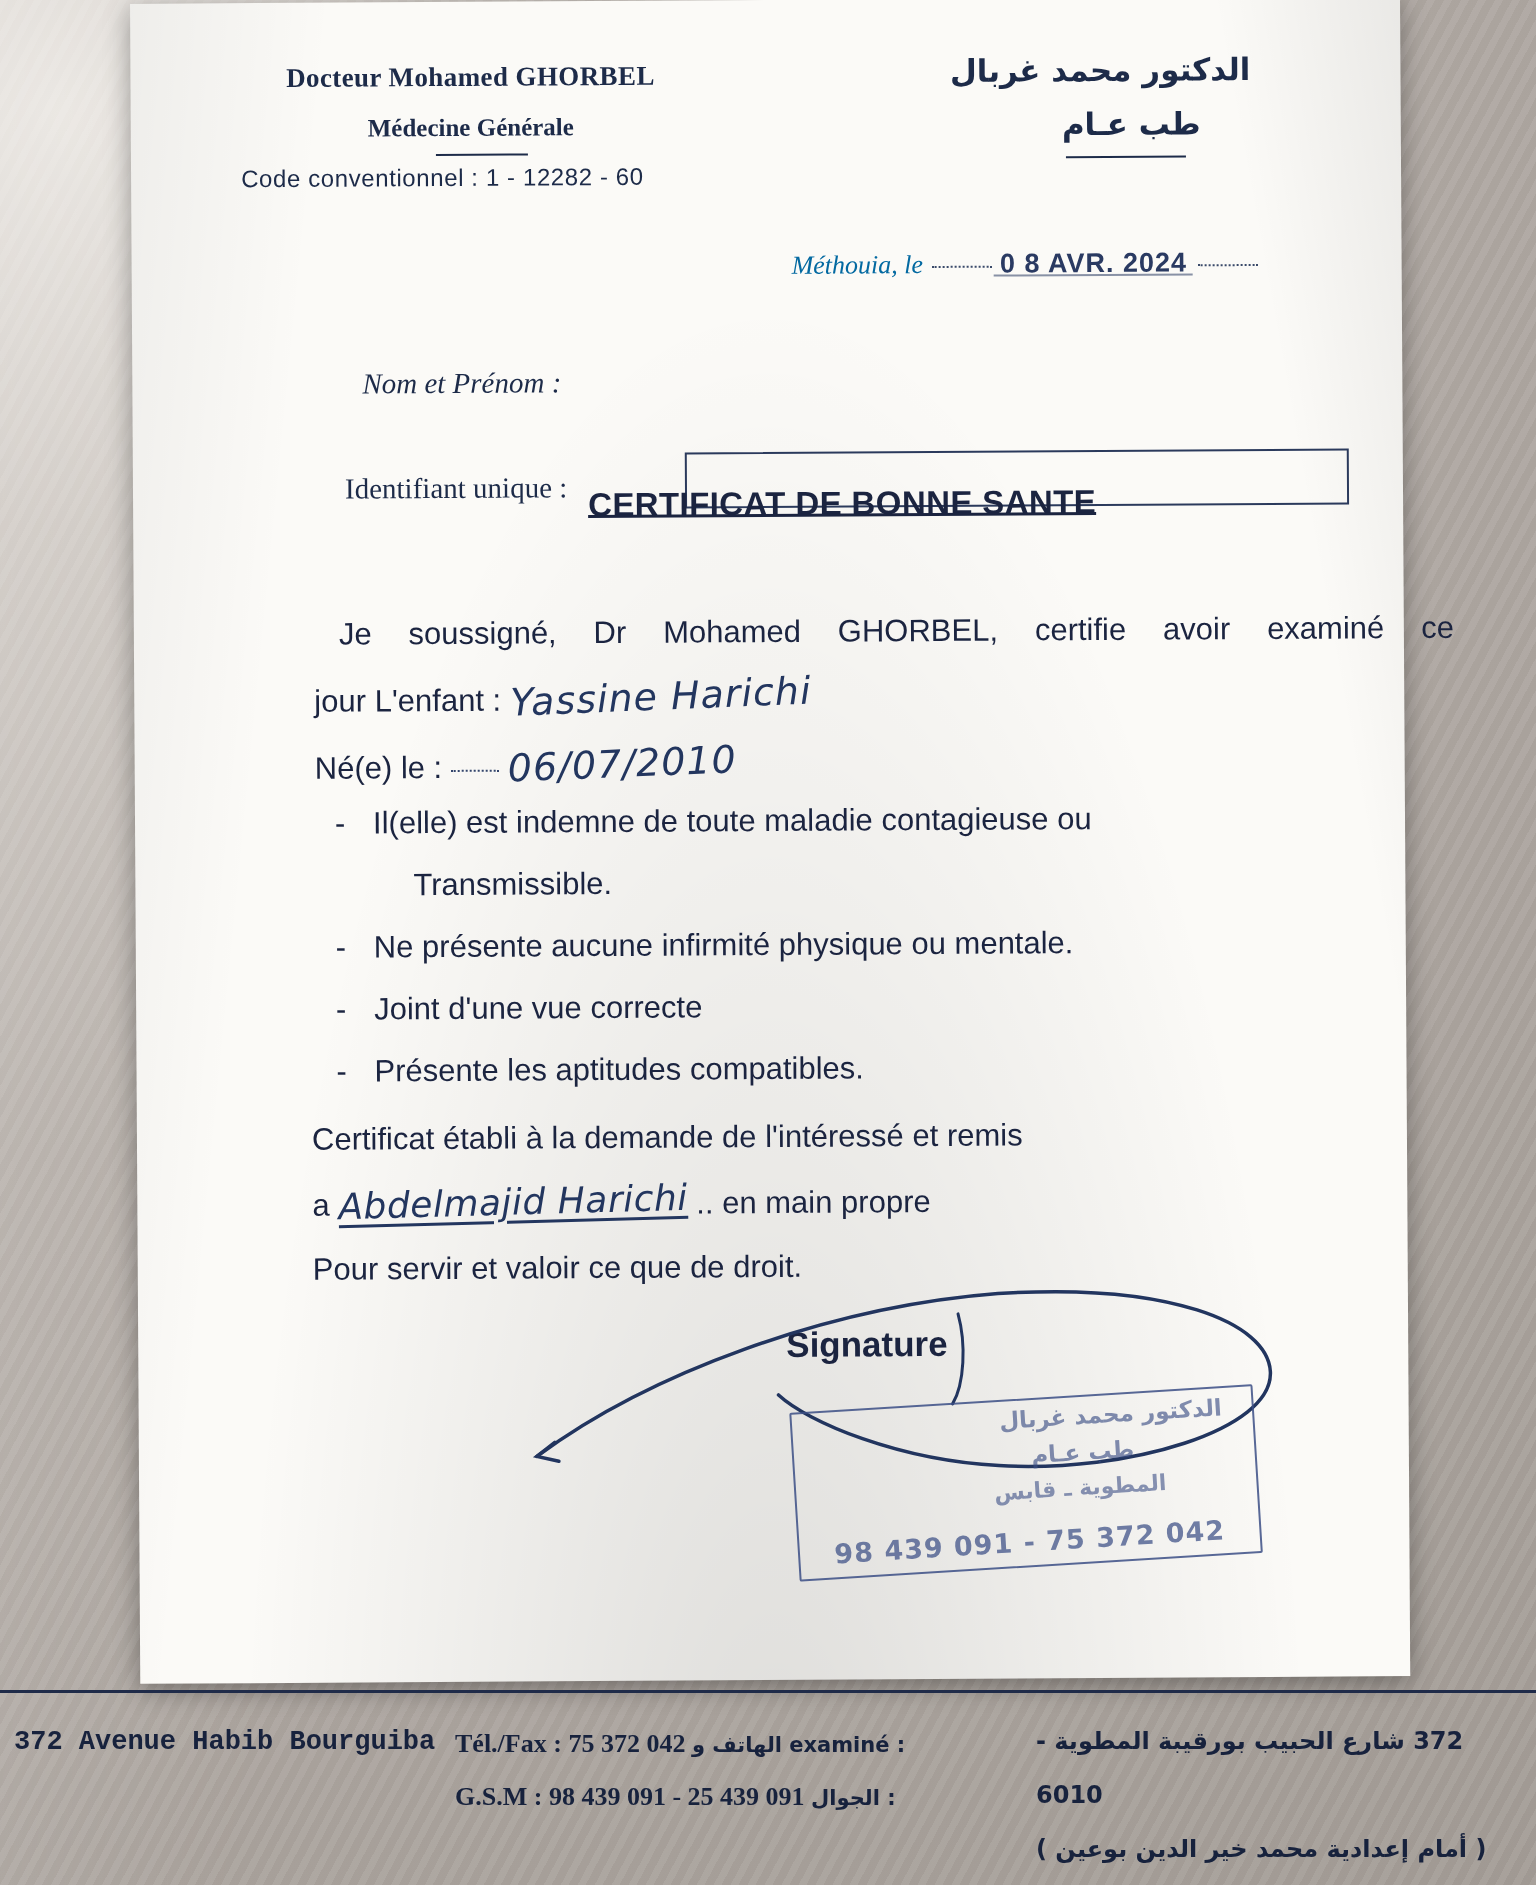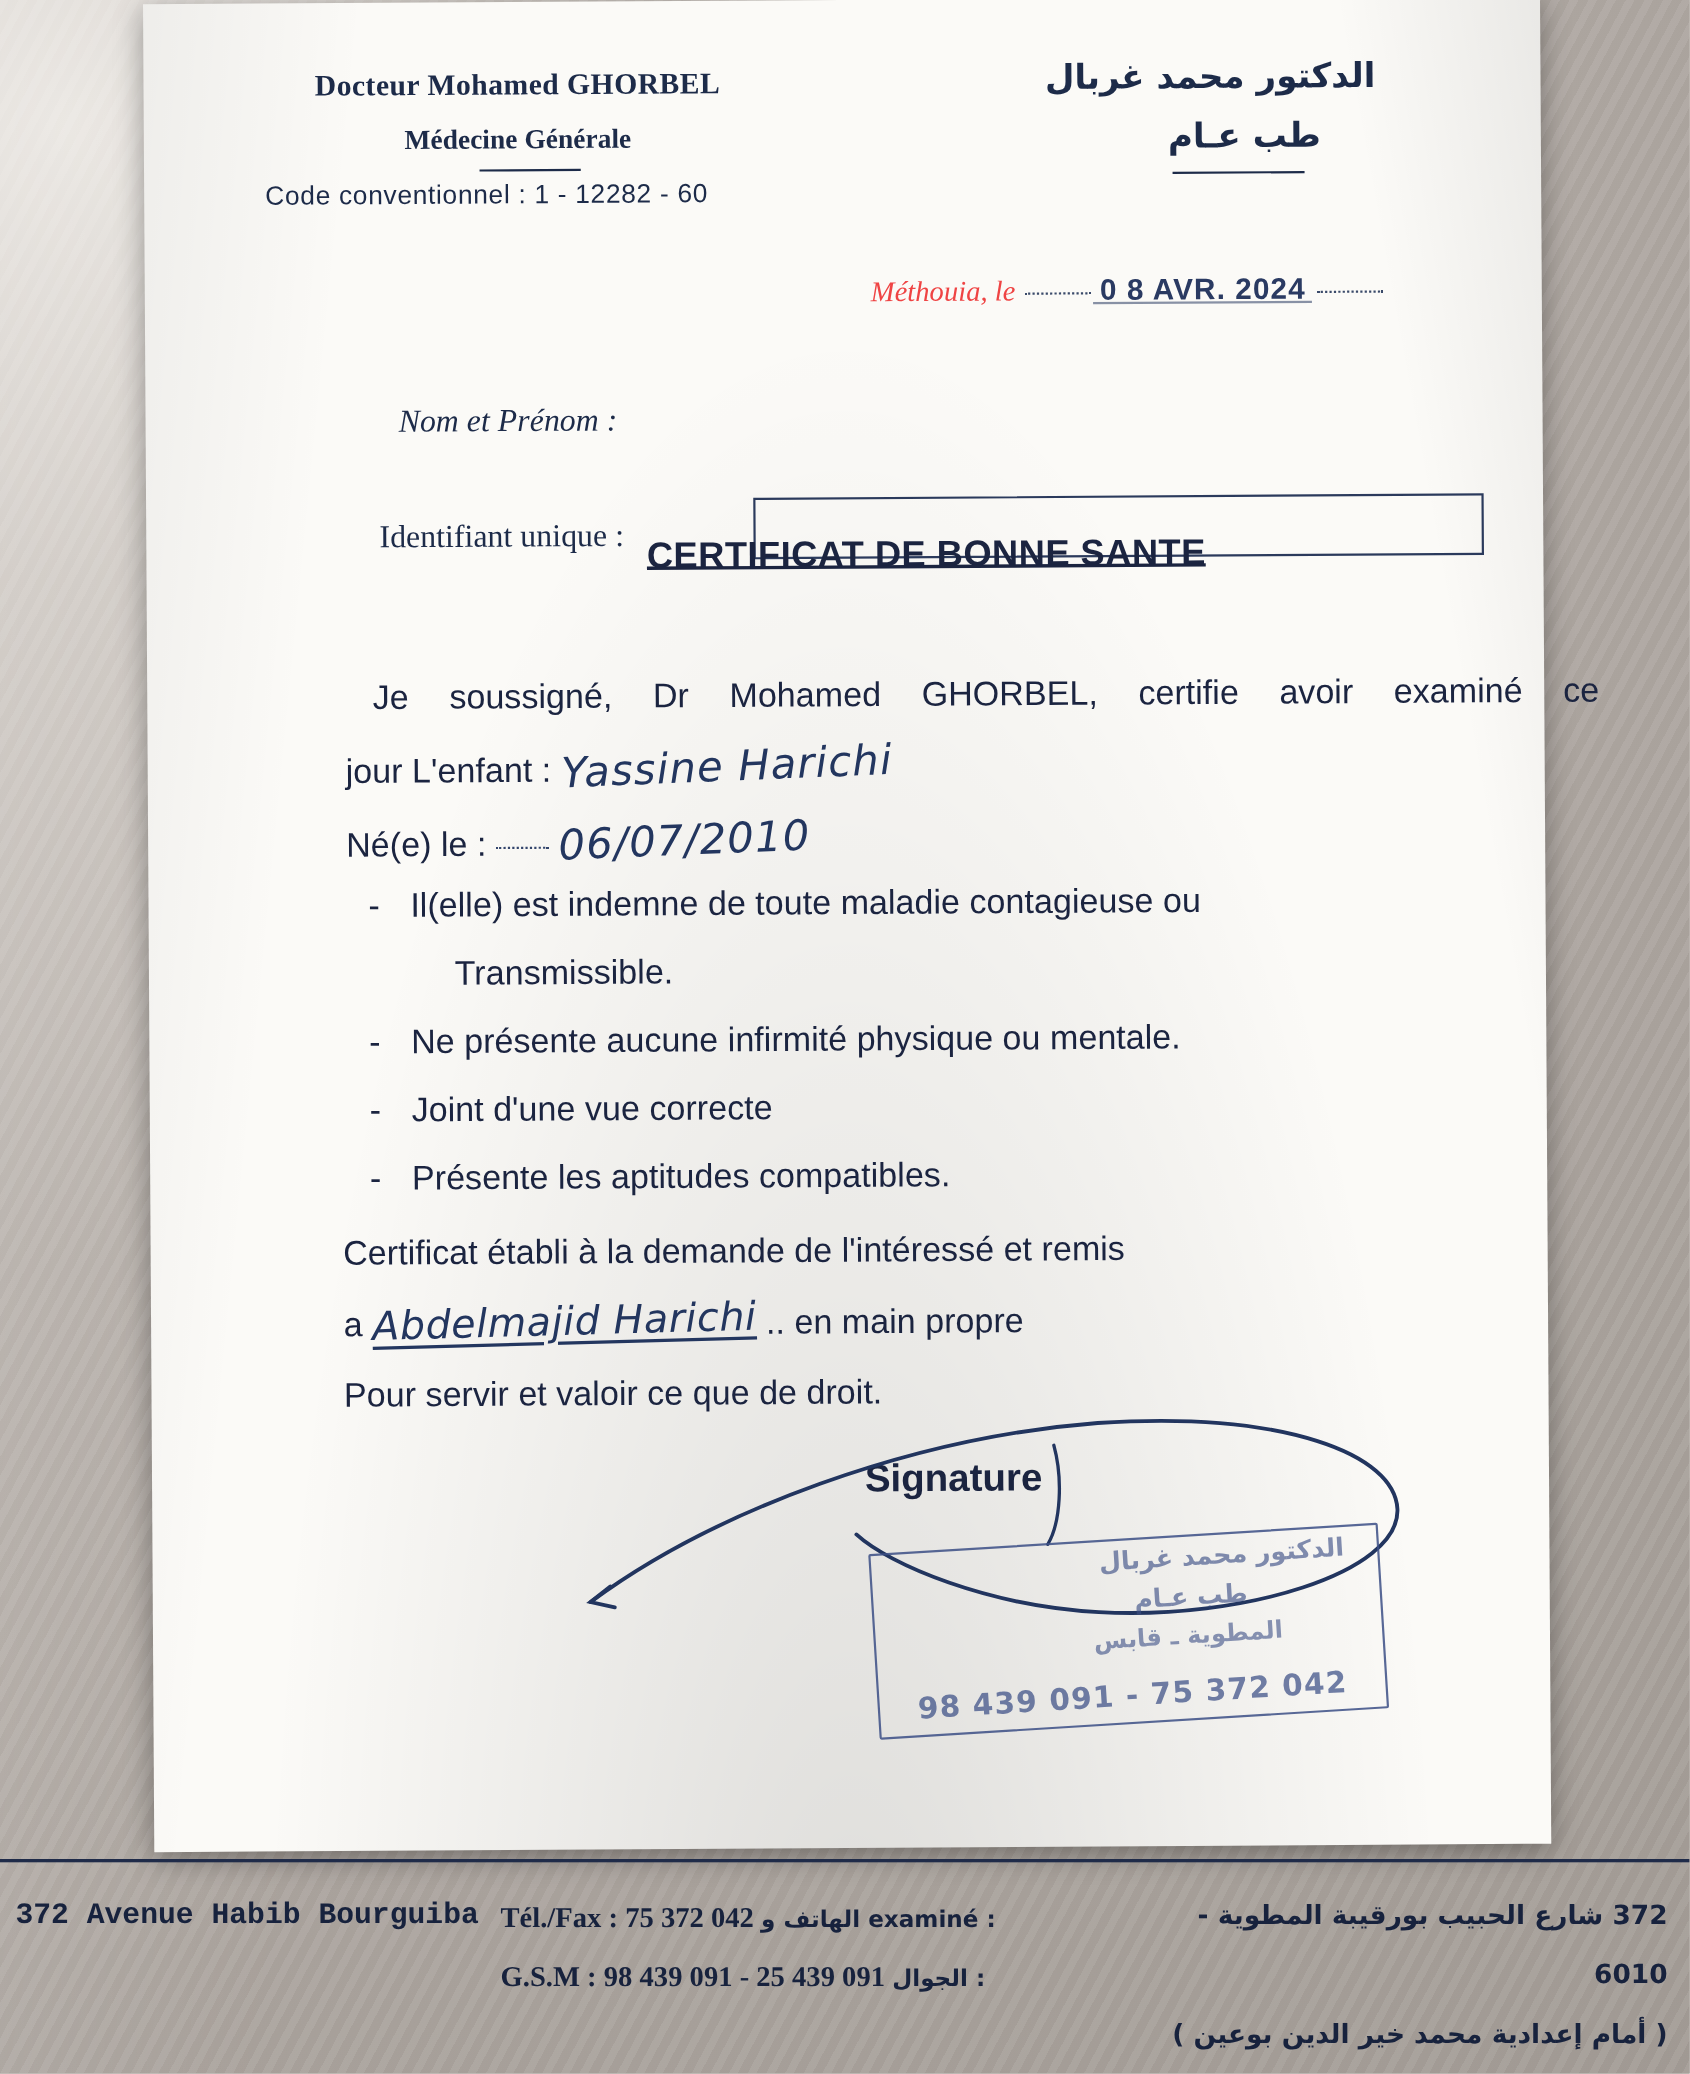--- a/index.html
+++ b/index.html
@@ -145,21 +145,21 @@
   .date-line {
     position: absolute;
     top: 250px;
     left: 660px;
     width: 540px;
   }
   .date-city {
     font-family: "Liberation Serif", serif;
     font-style: italic;
     font-size: 26px;
-    color: #ef4444;
+    color: #0369a1;
   }
   .date-dots {
     display: inline-block;
     width: 60px;
     border-bottom: 2px dotted #3a4a6a;
     vertical-align: 5px;
     margin: 0 4px;
   }
   .date-stamp {
     display: inline-block;
@@ -387,21 +387,21 @@
   .f-mid .ar-lbl {
     font-family: "DejaVu Sans", sans-serif;
     font-size: 21px;
     direction: rtl;
   }
   .f-right {
     position: absolute;
     right: 20px;
     top: 4px;
     width: 480px;
-    text-align: right;
+    text-align: left;
     direction: rtl;
     font-family: "DejaVu Sans", sans-serif;
     font-weight: bold;
     font-size: 24px;
     line-height: 54px;
   }
 </style>
 </head>
 <body>
 

